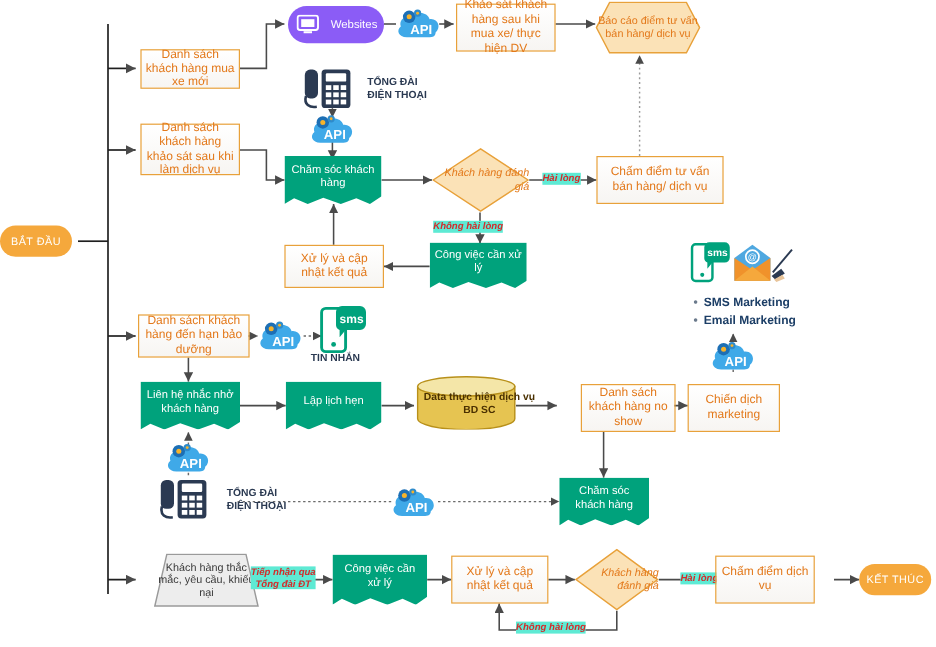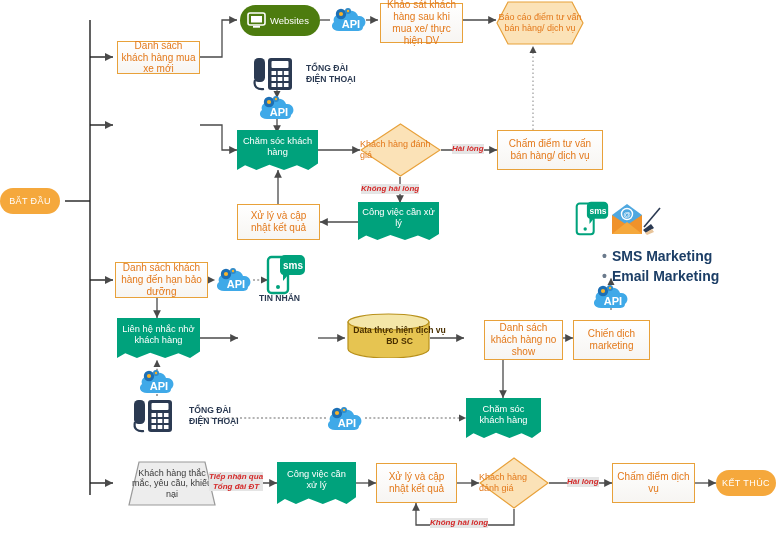--- a/index.html
+++ b/index.html
@@ -34,21 +34,21 @@
     padding: 2px 4px 9px 4px;
     background: #00A27C;
     -webkit-clip-path: polygon(0 0,100% 0,100% 84%,88% 100%,74% 88%,58% 100%,40% 87%,24% 100%,10% 88%,0 100%);
     clip-path: polygon(0 0,100% 0,100% 84%,88% 100%,74% 88%,58% 100%,40% 87%,24% 100%,10% 88%,0 100%);
   }
   
   .diamond-wrap { position: absolute; }
   .diamond-shape { position: absolute; inset: 0; }
   .diamond-label {
     position: absolute; inset: 0; display: flex; align-items: center; justify-content: center;
-    color: #E3791B; font-size: 9px; text-align: left; line-height: 1.18;
+    color: #E3791B; font-size: 9px; text-align: right; line-height: 1.18; font-style: italic;
   }
   
   .hex-wrap { position: absolute; text-decoration: underline; }
   .hex-label { position: absolute; inset: 0; display:flex; align-items:center; justify-content:center;
                color:#E3791B; font-size:9px; text-align:center; line-height:1.18; }
   
   .trap-wrap { position: absolute; }
   .trap-label { position:absolute; inset:0; display:flex; align-items:center; justify-content:center;
                 color:#3A3A3A; font-size:9px; text-align:center; line-height:1.18; }
   
@@ -60,55 +60,54 @@
   .pill {
     border-radius: 999px;
     background: #F5A83C;
     color: #ffffff;
     font-size: 9px;
     letter-spacing: .4px;
   }
   
   .pill-green {
     border-radius: 999px;
-    background: #4d7c0f;
+    background: #8b5cf6;
     color: #ffffff;
     font-size: 9.5px;
-    justify-content: flex-start;
+    justify-content: center;
     padding-left: 30px;
   }
 
   
   .edge-label {
     position: absolute;
     color: #D42A2A;
     font-size: 8px;
     font-style: italic;
     font-weight: bold;
     white-space: nowrap;
-    background: #e5e5e5;
+    background: #5eead4;
     line-height: 1.2;
     text-align: center;
   }
   
   .caption {
     position: absolute;
     color: #2B3A52;
     font-size: 8.6px;
     font-weight: bold;
     line-height: 1.25;
     white-space: nowrap;
   }
   .bullets {
     position: absolute;
     color: #1C3E66;
-    font-size: 14px;
+    font-size: 10px;
     font-weight: bold;
     line-height: 1.45;
-    margin-left: 24px;
   }
   .bullets div::before { content: "\2022"; color:#6b7a8c; margin-right: 5px; }
 
   
   .apiicon { position: absolute; }
   .smsicon, .phoneicon, .mailicon, .monitoricon { position: absolute; }
 </style>
 </head>
 <body>
 
@@ -202,20 +201,23 @@
   </svg>
 
   <div class="node pill" style="left:0; top:188px; width:60px; height:26px;">
     <span>BẮT ĐẦU</span>
   </div>
 
   <div class="node box" style="left:117px; top:41px; width:83px; height:33px;">
     <span>Danh sách khách hàng mua xe mới</span>
   </div>
 
+  <div class="node box" style="left:117px; top:103px; width:83px; height:43px;">
+    <span>Danh sách khách hàng khảo sát sau khi làm dịch vụ</span>
+  </div>
 
   <div class="node pill-green" style="left:240px; top:5px; width:80px; height:31px;">
     <span class="monitoricon" style="left:7px; top:7px;">
       <svg width="19" height="17" viewBox="0 0 19 17">
         <rect x="1" y="1" width="17" height="12" rx="2" fill="none" stroke="#ffffff" stroke-width="1.6"></rect>
         <rect x="4" y="4" width="11" height="6.5" fill="#ffffff"></rect>
         <rect x="6" y="14" width="7" height="1.7" fill="#ffffff"></rect>
       </svg>
     </span>
     <span>Websites</span>
@@ -337,20 +339,23 @@
     <svg width="38" height="31" viewBox="0 0 38 31">
       <path d="M9 27 C2 27 0 21 4 18 C2 12 9 8 13 12 C15 5 26 5 28 12 C35 11 38 19 33 23 C33 27 29 27 26 27 Z" fill="#3FA9E8"></path>
       <circle cx="11" cy="10" r="5.2" fill="#1C6FB5"></circle>
       <circle cx="11" cy="10" r="2.1" fill="#F6B32B"></circle>
       <circle cx="18" cy="7" r="3" fill="#2E8BCB"></circle>
       <circle cx="18" cy="7" r="1.2" fill="#F6B32B"></circle>
       <text x="21" y="24" font-family="'Liberation Sans',sans-serif" font-size="11" font-weight="bold" fill="#ffffff" text-anchor="middle">API</text>
     </svg>
   </div>
 
+  <div class="node banner" style="left:238px; top:318px; width:80px; height:40px;">
+    <span>Lập lịch hẹn</span>
+  </div>
 
   <div class="cyl-wrap" style="left:347px; top:313px; width:105px; height:45px;">
     <svg width="83" height="45" viewBox="0 0 83 45" style="position:absolute;inset:0;">
       <path d="M1,9 v27 a40.5,9 0 0 0 81,0 v-27 z" fill="#E6C451" stroke="#B8901A" stroke-width="1.2"></path>
       <ellipse cx="41.5" cy="9" rx="40.5" ry="8" fill="#F4E6A8" stroke="#B8901A" stroke-width="1.2"></ellipse>
     </svg>
     <div class="cyl-label">Data thực hiện dịch vụ BD SC</div>
   </div>
 
   <div class="node box" style="left:484px; top:320px; width:79px; height:40px;">
@@ -459,21 +464,21 @@
   <div class="diamond-wrap" style="left:479px; top:457px; width:70px; height:52px;">
     <svg class="diamond-shape" width="70" height="52" viewBox="0 0 70 52">
       <polygon points="35,1 69,26 35,51 1,26" fill="#FBE2B7" stroke="#E8A13A" stroke-width="1.2"></polygon>
     </svg>
     <div class="diamond-label">Khách hàng đánh giá</div>
   </div>
 
   <div class="edge-label" style="left:567px; top:477px;">Hài lòng</div>
   <div class="edge-label" style="left:430px; top:518px;">Không hài lòng</div>
 
-  <div class="node box" style="left:612px; top:463px; width:83px; height:40px;">
+  <div class="node box" style="left:596px; top:463px; width:83px; height:40px;">
     <span>Chấm điểm dịch vụ</span>
   </div>
 
   <div class="node pill" style="left:716px; top:470px; width:60px; height:26px;">
     <span>KẾT THÚC</span>
   </div>
 
 </div>
 
 </body></html>

